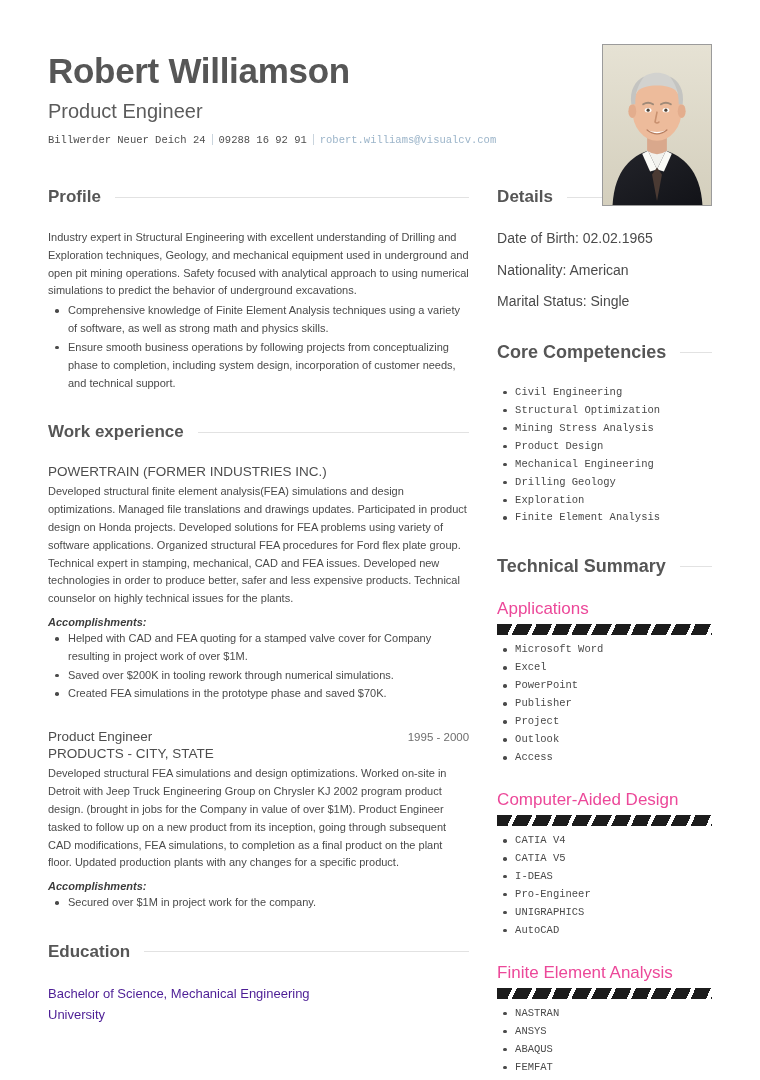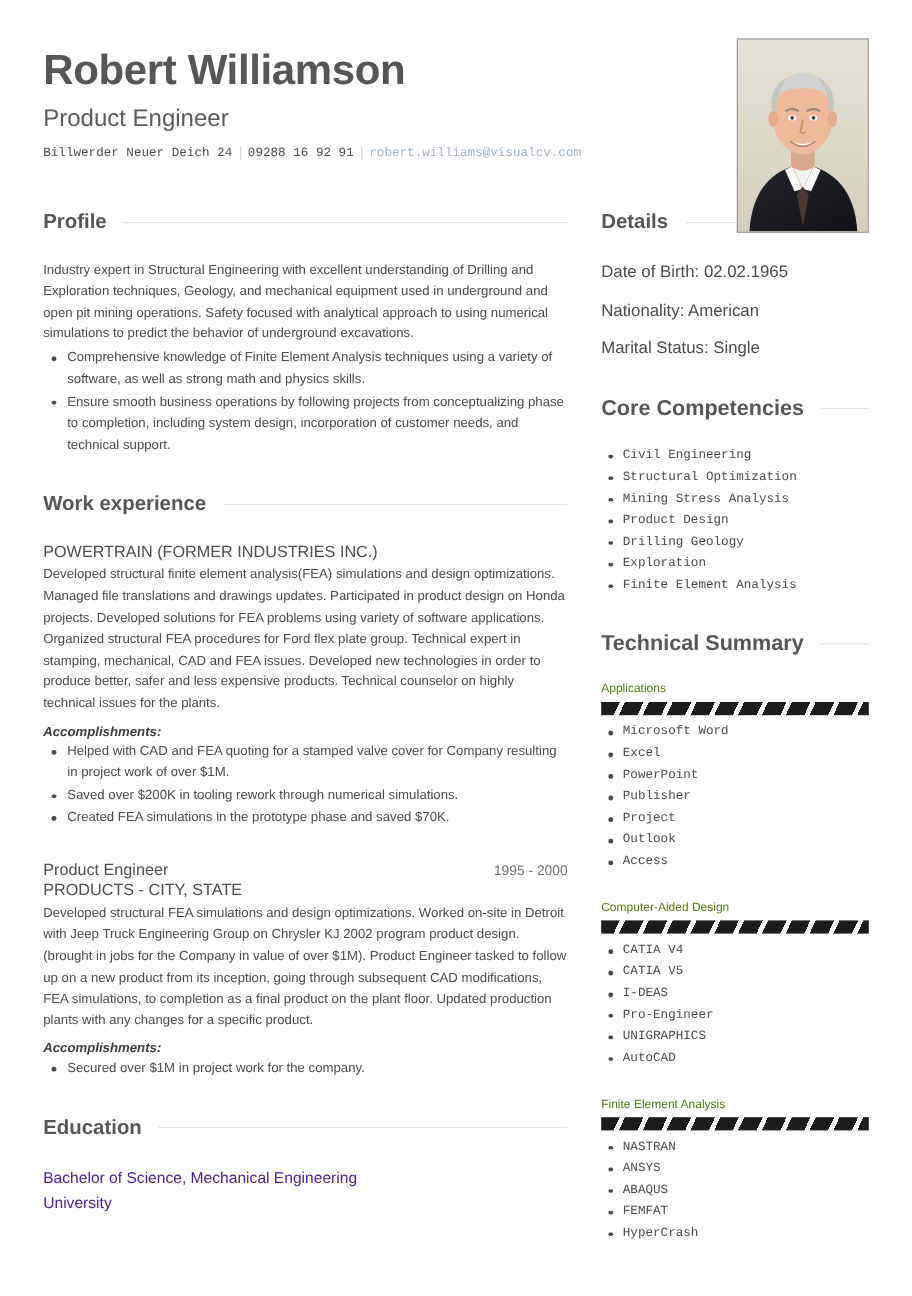--- a/index.html
+++ b/index.html
@@ -7,21 +7,21 @@
   body {
     width: 760px;
     height: 1080px;
     background: #ffffff;
     font-family: "Liberation Sans", sans-serif;
     color: #4a4a4a;
     overflow: hidden;
     position: relative;
   }
 
-  .page { position: relative; width: 760px; height: 812px; padding: 0; }
+  .page { position: relative; width: 760px; height: 812px; padding: 12px; }
 
   
   .header { position: relative; padding: 40px 36px 0 36px; height: 175px; }
 
   .name {
     font-size: 35px;
     font-weight: bold;
     color: #565656;
     letter-spacing: -0.3px;
     line-height: 1.1;
@@ -167,22 +167,22 @@
     position: absolute;
     left: 6px;
     top: 6px;
     width: 3.5px;
     height: 3.5px;
     border-radius: 50%;
     background: #4a4a4a;
   }
 
   .sub-label {
-    font-size: 10px;
-    color: #4d7c0f;
+    font-size: 17px;
+    color: #ec4899;
     margin-bottom: 5px;
   }
 
   .stripe-bar {
     width: 100%;
     height: 11px;
     margin-bottom: 7px;
     background-image: repeating-linear-gradient(
       115deg,
       #1c1c1c 0px,
@@ -334,20 +334,21 @@
       <div class="section-block">
         <div class="sec-head big">
           <span class="t">Core Competencies</span>
           <span class="rule"></span>
         </div>
         <ul class="side-bullets">
           <li>Civil Engineering</li>
           <li>Structural Optimization</li>
           <li>Mining Stress Analysis</li>
           <li>Product Design</li>
+          <li>Mechanical Engineering</li>
           <li>Drilling Geology</li>
           <li>Exploration</li>
           <li>Finite Element Analysis</li>
         </ul>
       </div>
 
       <div class="section-block">
         <div class="sec-head big">
           <span class="t">Technical Summary</span>
           <span class="rule"></span>

